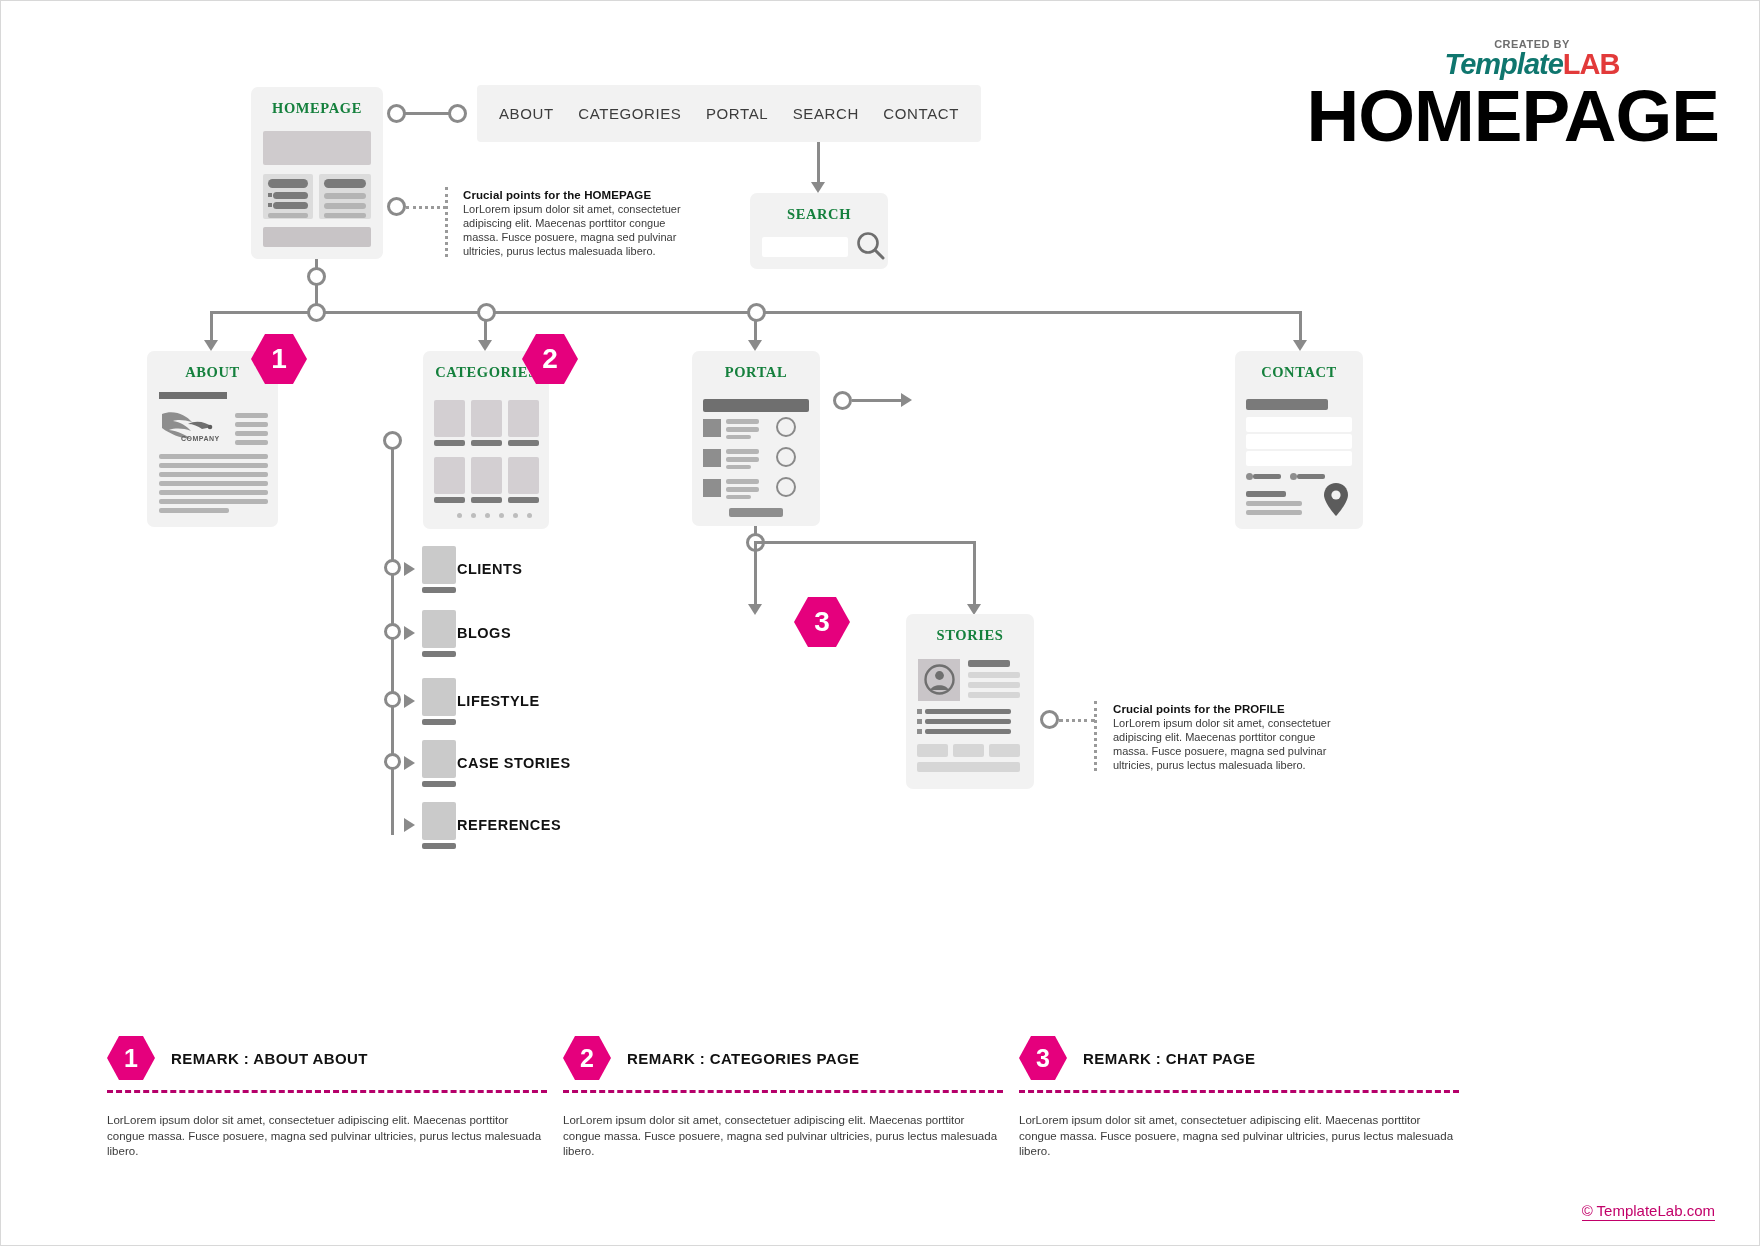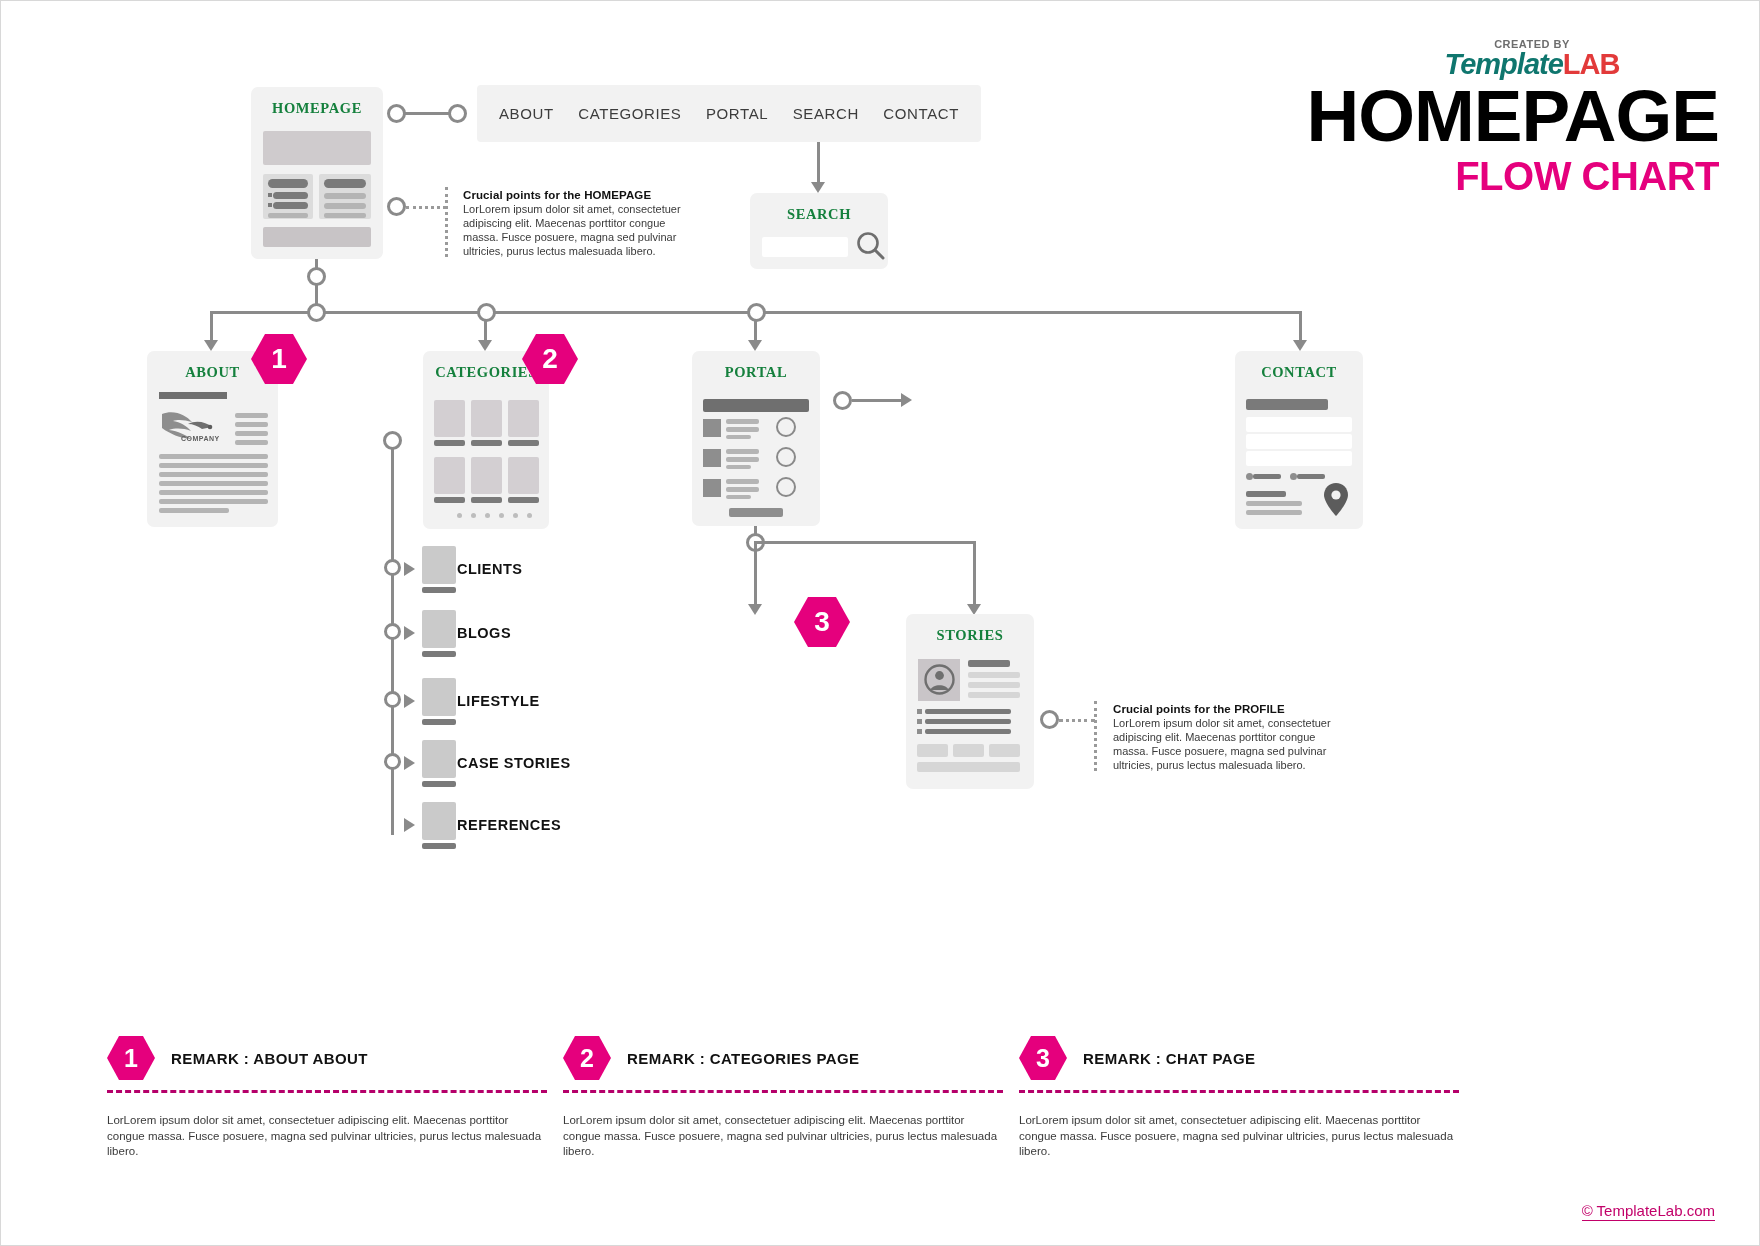--- a/index.html
+++ b/index.html
@@ -166,21 +166,20 @@
 </style>
 </head>
 <body>
 
 <div class="page">
 
   <div class="abs" id="title-block">
     <div class="created-by">CREATED BY</div>
     <div class="tl-logo"><span class="t1">Template</span><span class="t2">LAB</span></div>
     <div class="big-title">HOMEPAGE</div>
-    <div class="sub-title">FLOW CHART</div>
   </div>
 
   <div class="card" id="homepage-card" style="left:250px; top:86px; width:132px; height:172px;">
     <div class="card-title">HOMEPAGE</div>
     <div class="bar abs" style="left:12px; top:44px; width:108px; height:34px; background:#cfcbcd;"></div>
 
     <div class="bar abs" style="left:12px; top:87px; width:50px; height:45px; background:#dcdcdc;"></div>
     <div class="abs bar-dark" style="left:17px; top:92px; width:40px; height:9px; border-radius:5px;"></div>
     <div class="abs bar-dark" style="left:22px; top:105px; width:35px; height:7px; border-radius:4px;"></div>
     <div class="abs bar-dark" style="left:22px; top:115px; width:35px; height:7px; border-radius:4px;"></div>

